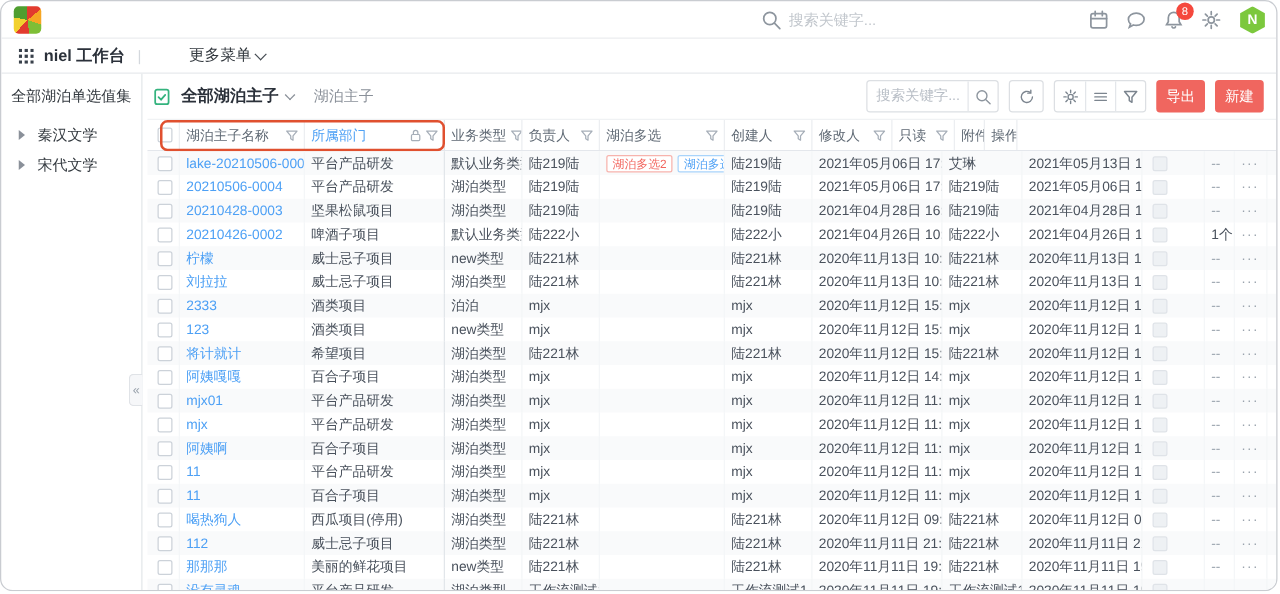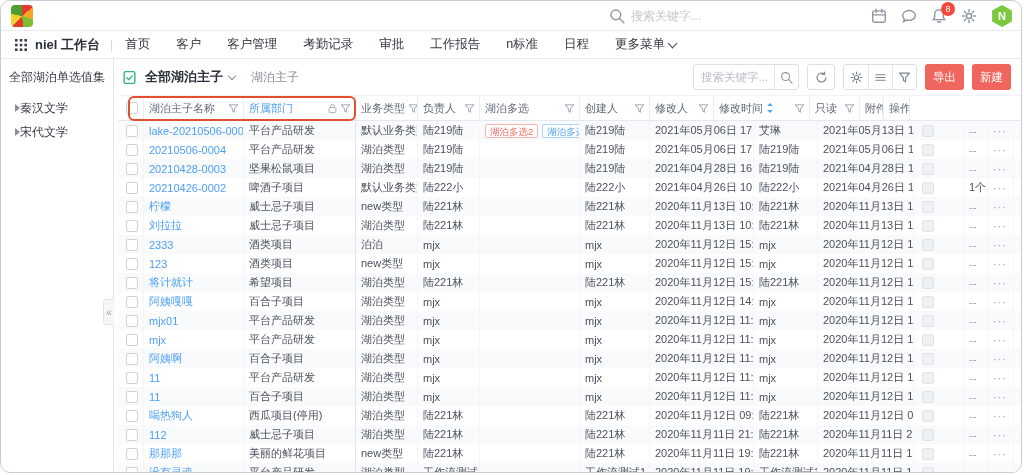--- a/index.html
+++ b/index.html
@@ -29,21 +29,21 @@
   .nav-div{color:#d4d8dd;font-size:12px;margin-right:12px;}
   .nav-items{display:flex;align-items:center;gap:26px;}
   .nav-item{font-size:12.5px;color:#33393f;cursor:pointer;}
   .nav-more{display:flex;align-items:center;gap:4px;font-size:12.5px;color:#33393f;margin-left:26px;}
   .caret{display:inline-block;width:7px;height:7px;border-right:1.4px solid #454b52;border-bottom:1.4px solid #454b52;transform:rotate(45deg);margin-top:-3px;}
 
   
   .content{position:relative;display:flex;height:414px;}
   .sidebar{position:relative;width:113px;border-right:1px solid #e4e7ea;padding:10px 0 0 8px;flex:none;}
   .sb-title{font-size:12px;color:#33393f;margin-bottom:10px;}
-  .sb-item{display:flex;align-items:center;height:24px;font-size:12px;color:#33393f;cursor:pointer;padding-left:6px;gap:0;}
+  .sb-item{display:flex;align-items:center;height:24px;font-size:12px;color:#33393f;cursor:pointer;padding-left:6px;gap:10px;}
   .tri{width:0;height:0;border-left:5px solid #8a9099;border-top:4px solid transparent;border-bottom:4px solid transparent;flex:none;}
   .collapse-tab{position:absolute;right:-1px;top:240px;width:11px;height:26px;background:#f6f7f9;border:1px solid #e0e3e7;
                 border-right:none;border-radius:4px 0 0 4px;color:#98a1ab;font-size:10px;display:flex;align-items:center;justify-content:center;cursor:pointer;}
 
   .main{position:relative;flex:1;overflow:hidden;}
 
   
   .m-toolbar{height:36px;display:flex;align-items:center;padding:0 10px 0 8px;}
   .view-ico{display:inline-flex;width:15px;height:15px;margin-right:8px;}
   .view-title{font-size:13px;font-weight:bold;color:#2b313a;margin-right:6px;}
@@ -141,30 +141,20 @@
             <rect x="4.7" y="4.7" width="2.6" height="2.6"></rect>
             <rect x="9.4" y="4.7" width="2.6" height="2.6"></rect>
             <rect x="0" y="9.4" width="2.6" height="2.6"></rect>
             <rect x="4.7" y="9.4" width="2.6" height="2.6"></rect>
             <rect x="9.4" y="9.4" width="2.6" height="2.6"></rect>
           </g>
         </svg>
       </span>
     <span class="workspace">niel 工作台</span>
     <span class="nav-div">|</span>
-    <span class="nav-items">
-        <span class="nav-item">首页</span>
-        <span class="nav-item">客户</span>
-        <span class="nav-item">客户管理</span>
-        <span class="nav-item">考勤记录</span>
-        <span class="nav-item">审批</span>
-        <span class="nav-item">工作报告</span>
-        <span class="nav-item">n标准</span>
-        <span class="nav-item">日程</span>
-      </span>
     <span class="nav-more">
       <span>更多菜单</span>
       <span class="caret"></span>
     </span>
   </div>
 
   <div class="content">
     <aside class="sidebar">
       <div class="sb-title">全部湖泊单选值集</div>
       <div>
@@ -299,35 +289,20 @@
             </div>
             <div class="th" style="width: 64px;">
               <span class="lbl">修改人</span>
               <span class="spacer"></span>
               <span class="hic">
                 <svg viewBox="0 0 12 12" width="11" height="11">
                   <path d="M1.5 2h9L7 6.3V10L5 8.7V6.3z" fill="none" stroke="currentColor" stroke-width="1.1" stroke-linejoin="round"></path>
                 </svg>
               </span>
             </div>
-            <div class="th" style="width: 96px;">
-              <span class="lbl">修改时间</span>
-              <span class="hic">
-                <svg viewBox="0 0 8 12" width="8" height="12">
-                  <path d="M4 1l2.8 3H1.2z" fill="#4da0f5"></path>
-                  <path d="M4 11L1.2 8h5.6z" fill="#4da0f5"></path>
-                </svg>
-              </span>
-              <span class="spacer"></span>
-              <span class="hic">
-                <svg viewBox="0 0 12 12" width="11" height="11">
-                  <path d="M1.5 2h9L7 6.3V10L5 8.7V6.3z" fill="none" stroke="currentColor" stroke-width="1.1" stroke-linejoin="round"></path>
-                </svg>
-              </span>
-            </div>
             <div class="th" style="width: 50px;">
               <span class="lbl">只读</span>
               <span class="spacer"></span>
               <span class="hic">
                 <svg viewBox="0 0 12 12" width="11" height="11">
                   <path d="M1.5 2h9L7 6.3V10L5 8.7V6.3z" fill="none" stroke="currentColor" stroke-width="1.1" stroke-linejoin="round"></path>
                 </svg>
               </span>
             </div>
             <div class="th" style="width: 24px;">

